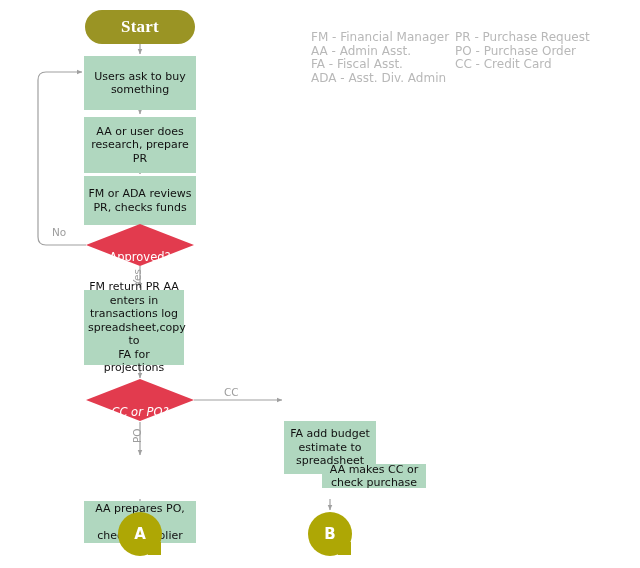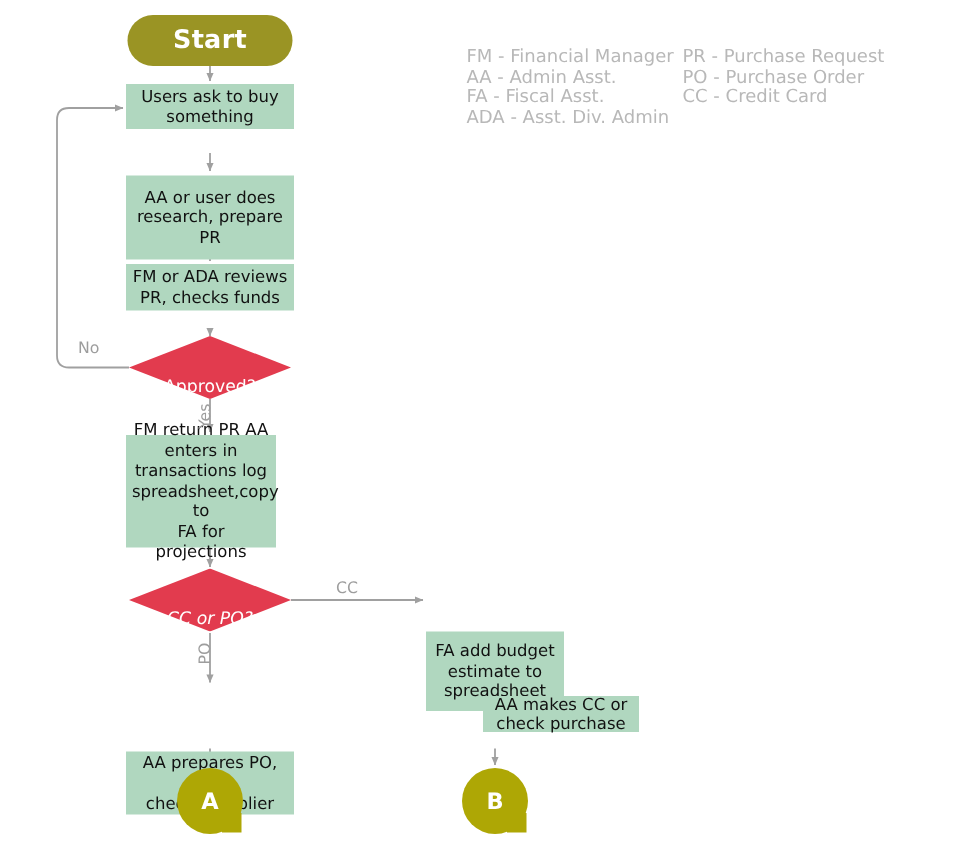--- a/index.html
+++ b/index.html
@@ -42,20 +42,21 @@
     width: 100%;
     white-space: pre-line;
   }
   .terminator {
     background: #9a9424;
     border-radius: 22px;
     color: #ffffff;
     font-size: 17px;
     font-weight: bold;
     letter-spacing: .2px;
+    font-family: Liberation Serif, serif;
   }
   .decision-wrap {
     position: absolute;
   }
   .decision-wrap svg {
     position: absolute;
     left: 0;
     top: 0;
   }
   .decision-label {
@@ -146,31 +147,31 @@
       <line x1="140" y1="499" x2="140" y2="510" marker-end="url(#arw)"></line>
 
       <line x1="330" y1="499" x2="330" y2="510" marker-end="url(#arw)"></line>
     </g>
   </svg>
 
   <div class="node terminator" style="left:85px; top:10px; width:110px; height:34px;">
     <span class="txt">Start</span>
   </div>
 
-  <div class="node process" style="left:84px; top:56px; width:112px; height:30px;">
+  <div class="node process" style="left:84px; top:56px; width:112px; height:54px;">
     <span class="txt">Users ask to buy
 something</span>
   </div>
 
   <div class="node process" style="left:84px; top:117px; width:112px; height:56px;">
     <span class="txt">AA or user does
 research, prepare PR</span>
   </div>
 
-  <div class="node process" style="left:84px; top:176px; width:112px; height:31px;">
+  <div class="node process" style="left:84px; top:176px; width:112px; height:49px;">
     <span class="txt">FM or ADA reviews
 PR, checks funds</span>
   </div>
 
   <div class="decision-wrap" style="left:86px; top:224px; width:108px; height:42px;">
     <svg width="108" height="42" viewBox="0 0 108 42" xmlns="http://www.w3.org/2000/svg">
       <polygon points="54,0 108,21 54,42 0,21" fill="#e23b4e"></polygon>
     </svg>
     <div class="decision-label">Approved?</div>
   </div>

